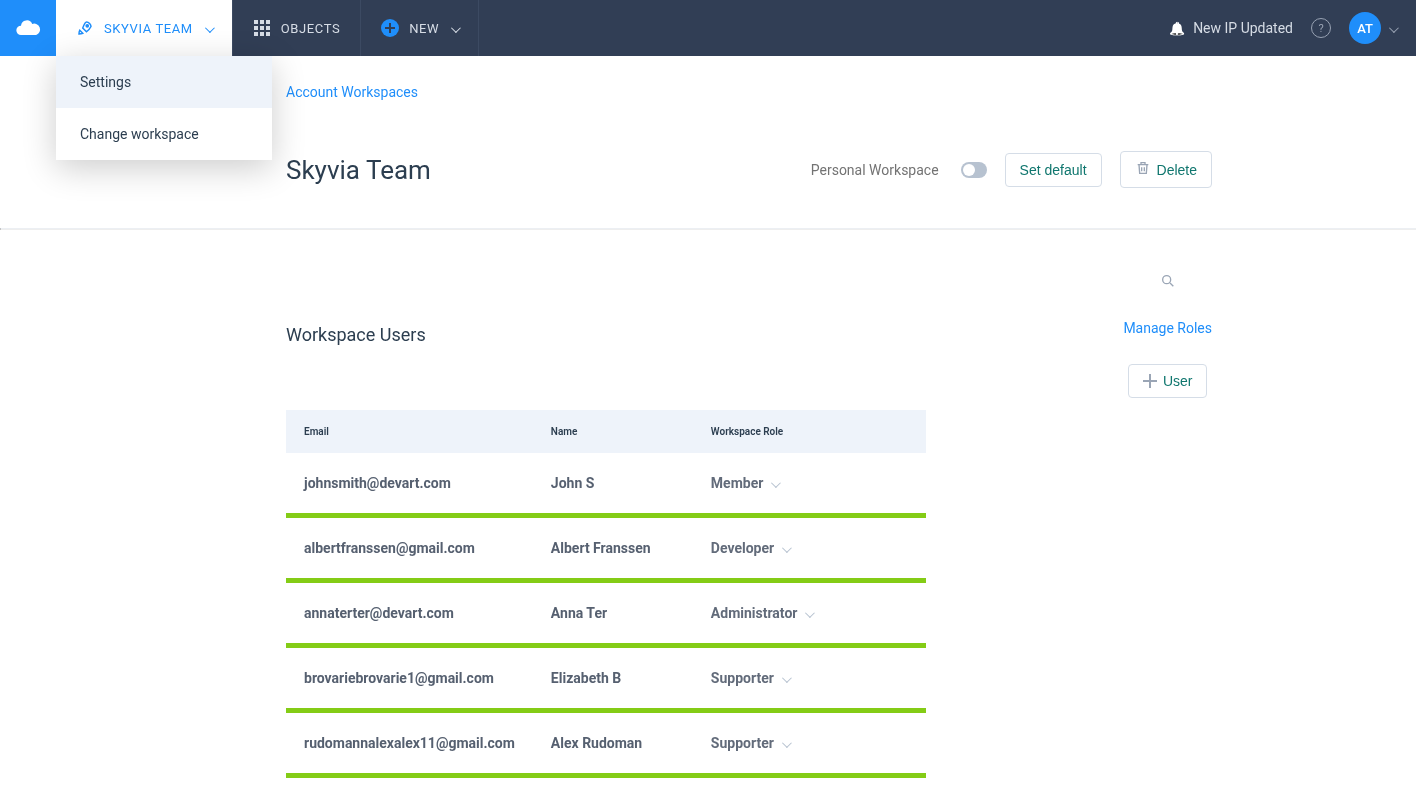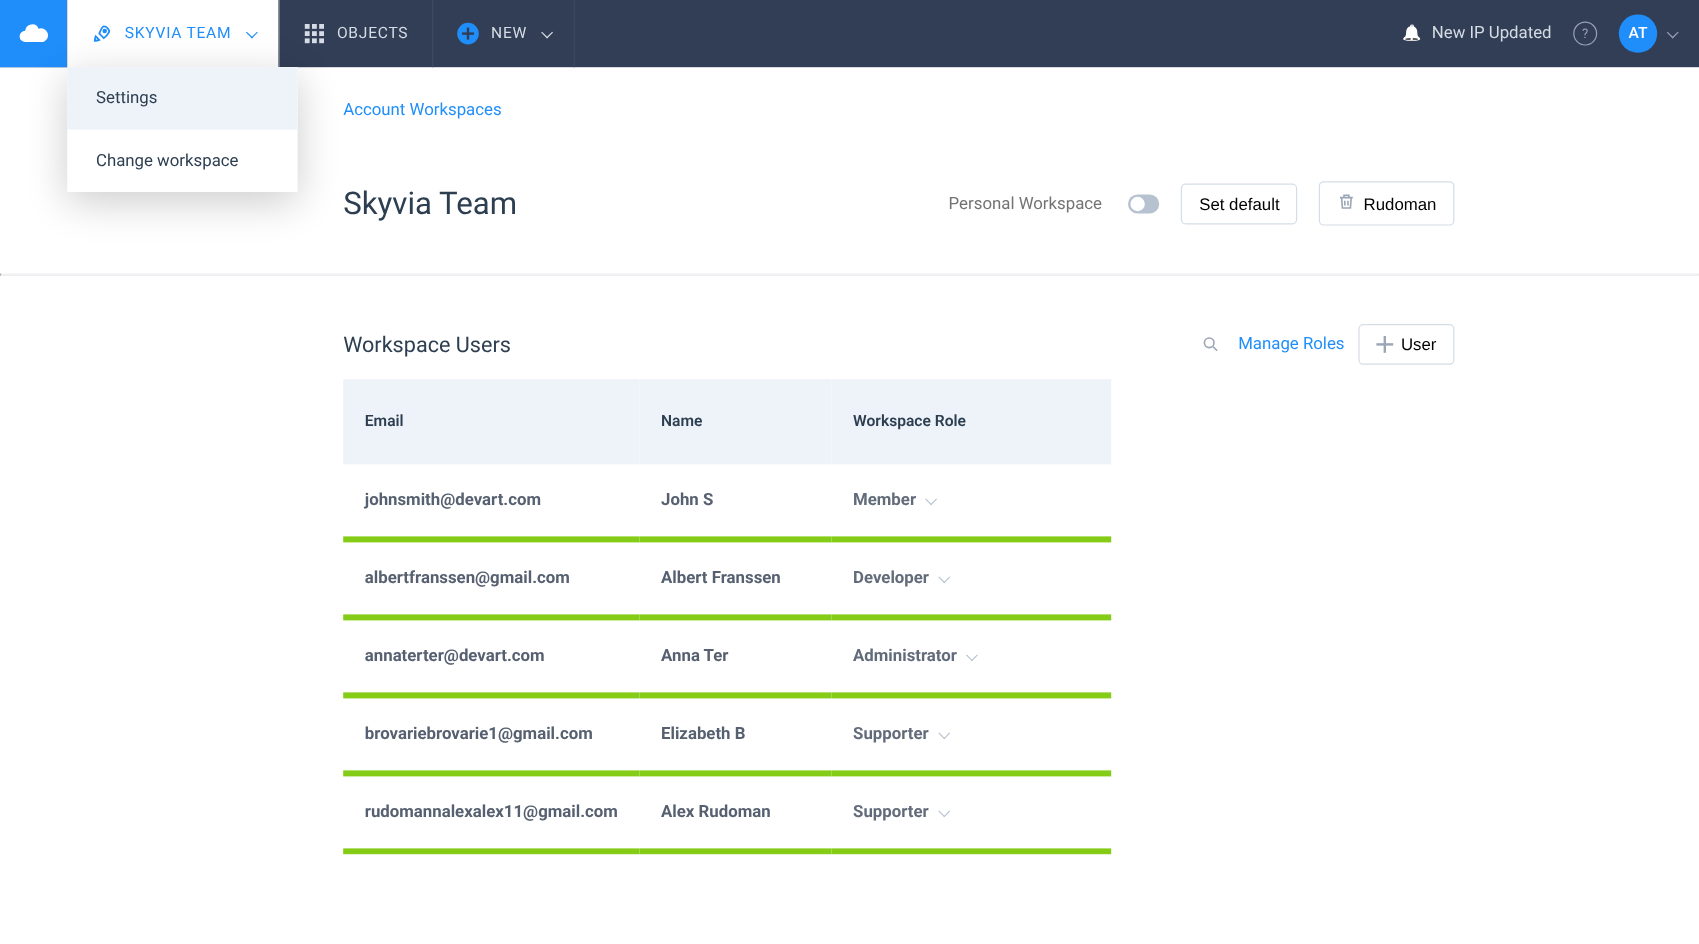--- a/index.html
+++ b/index.html
@@ -69,21 +69,21 @@
 .avatar-wrap { display: flex; align-items: center; gap: 8px; cursor: pointer; }
 .avatar {
   width: 32px; height: 32px; border-radius: 50%; background: #1f8efa;
   color: #fff; display: flex; align-items: center; justify-content: center;
   font-size: 13px; font-weight: 500;
 }
 .avatar-wrap .chev-down { color: #98a2b3; }
 .dropdown {
   position: absolute;
   top: 56px; left: 0;
-  width: 192px;
+  width: 216px;
   background: #fff;
   box-shadow: 0 8px 32px rgba(0,0,0,0.2);
   z-index: 10;
 }
 .dropdown-item {
   padding: 18px 24px;
   font-size: 14px;
   color: #2c3e50;
   cursor: pointer;
   letter-spacing: 0;
@@ -126,21 +126,21 @@
 .toggle::after {
   content: ''; position: absolute; width: 12px; height: 12px;
   background: #fff; border-radius: 50%; top: 2px; left: 2px;
 }
 .btn {
   border: 1px solid #d5dde7;
   background: #fff;
   padding: 8px 14px;
   border-radius: 4px;
   font-size: 14px;
-  color: #000000;
+  color: #0f766e;
   cursor: pointer;
   display: inline-flex;
   align-items: center;
   gap: 6px;
 }
 .divider-full {
   border-top: 1px solid #eceff3;
   margin: 0;
   position: relative;
   left: 0;
@@ -150,21 +150,21 @@
   display: flex;
   align-items: center;
   margin-bottom: 12px;
 }
 .users-title {
   font-size: 18px;
   font-weight: 400;
   color: #2c3e50;
   flex: 1;
 }
-.users-actions { display: flex; align-items: center; gap: 12px; }
+.users-actions { display: flex; align-items: center; gap: 28px; flex-direction: column; }
 .icon-btn {
   width: 22px; height: 22px; display: flex; align-items: center; justify-content: center;
   color: #9aa5b5; cursor: pointer;
 }
 .manage-link {
   color: #1f8efa; font-size: 14px; cursor: pointer;
 }
 .plus-icon {
   width: 14px; height: 14px; position: relative; display: inline-block;
 }
@@ -174,23 +174,23 @@
 .plus-icon::before { left: 6px; top: 0; width: 2px; height: 14px; }
 .plus-icon::after { top: 6px; left: 0; height: 2px; width: 14px; }
 .table {
   width: 640px;
   border-collapse: collapse;
 }
 .table thead th {
   background: #eef3fa;
   text-align: left;
   font-weight: 600;
-  font-size: 13px;
-  color: #2c3e50;
-  padding: 28px 18px;
+  font-size: 10px;
+  color: #2c3e50;
+  padding: 16px 18px;
 }
 .table tbody td {
   padding: 22px 18px;
   font-size: 14px;
   color: #566070;
   border-bottom: 5px solid #84cc16;
   font-weight: bold;
 }
 .role-cell {
   display: inline-flex;
@@ -297,21 +297,21 @@
         <div class="toggle"></div>
         <button class="btn">
           <span>Set default</span>
         </button>
         <button class="btn">
           <span class="trash-icon">
             <svg viewBox="0 0 24 24" fill="none" stroke="#9aa5b5" stroke-width="2">
                 <path d="M4 7h16M9 7V4h6v3M6 7l1 13h10l1-13M10 11v6M14 11v6"></path>
               </svg>
           </span>
-          <span>Rudoman</span>
+          <span>Delete</span>
         </button>
       </div>
     </div>
 
     <div class="full-divider-host">
         <hr class="divider-full">
       </div>
 
     <div class="users-section">
       <div class="users-header">

